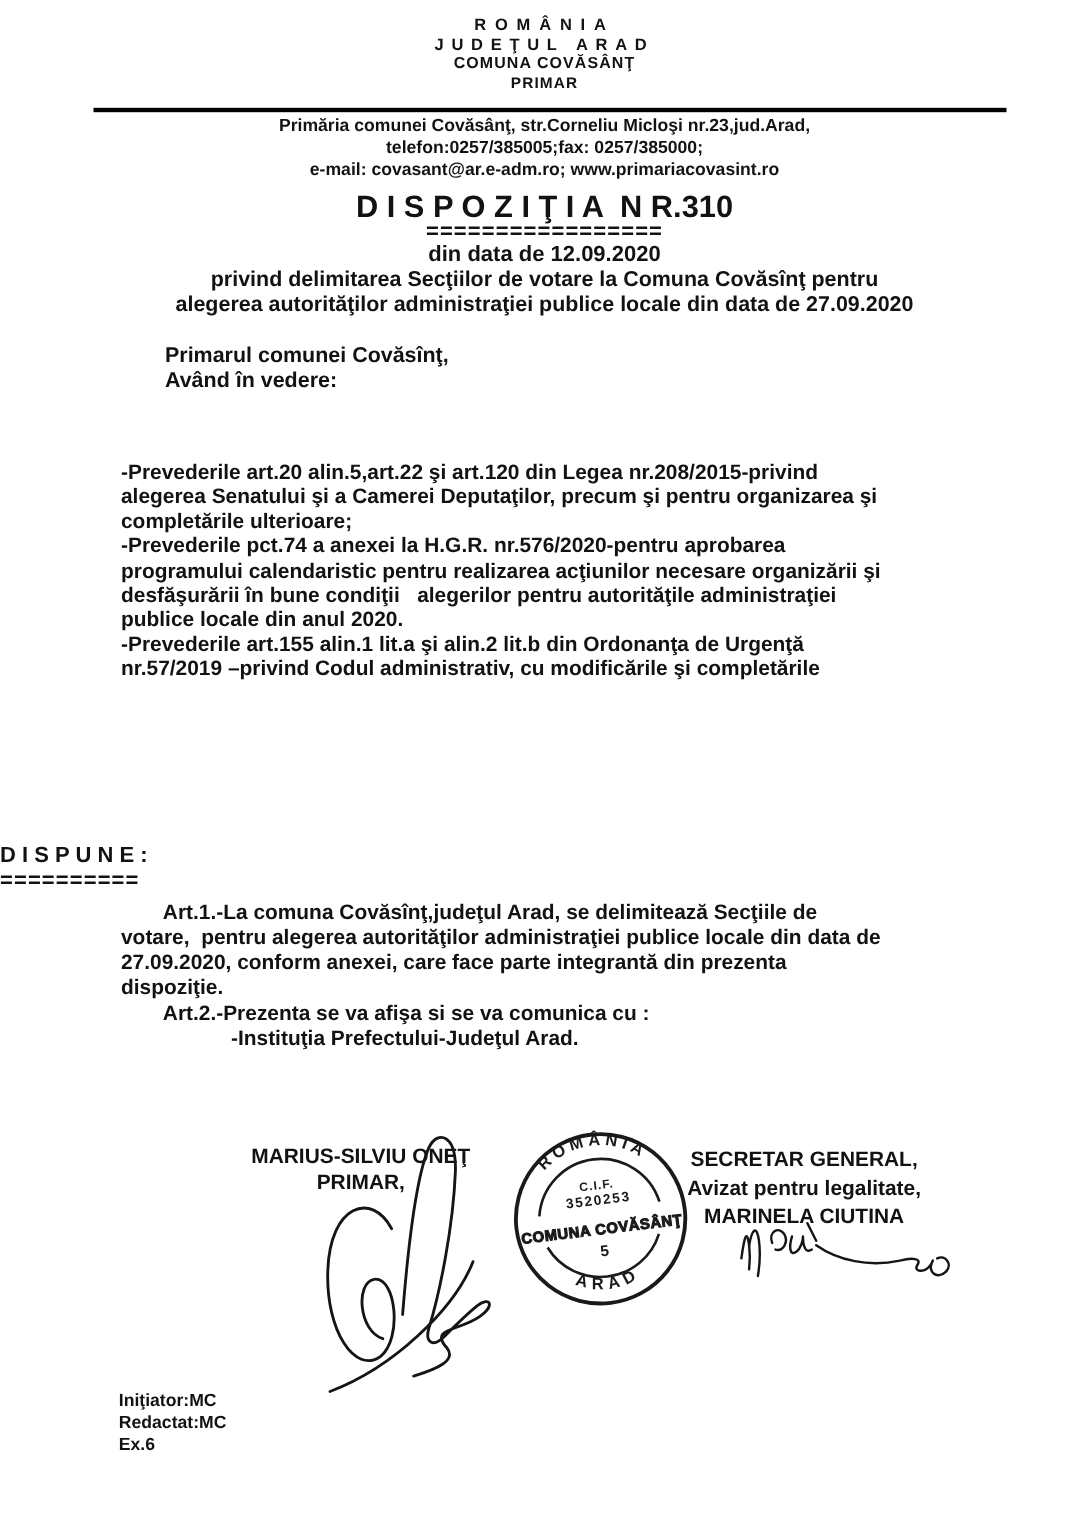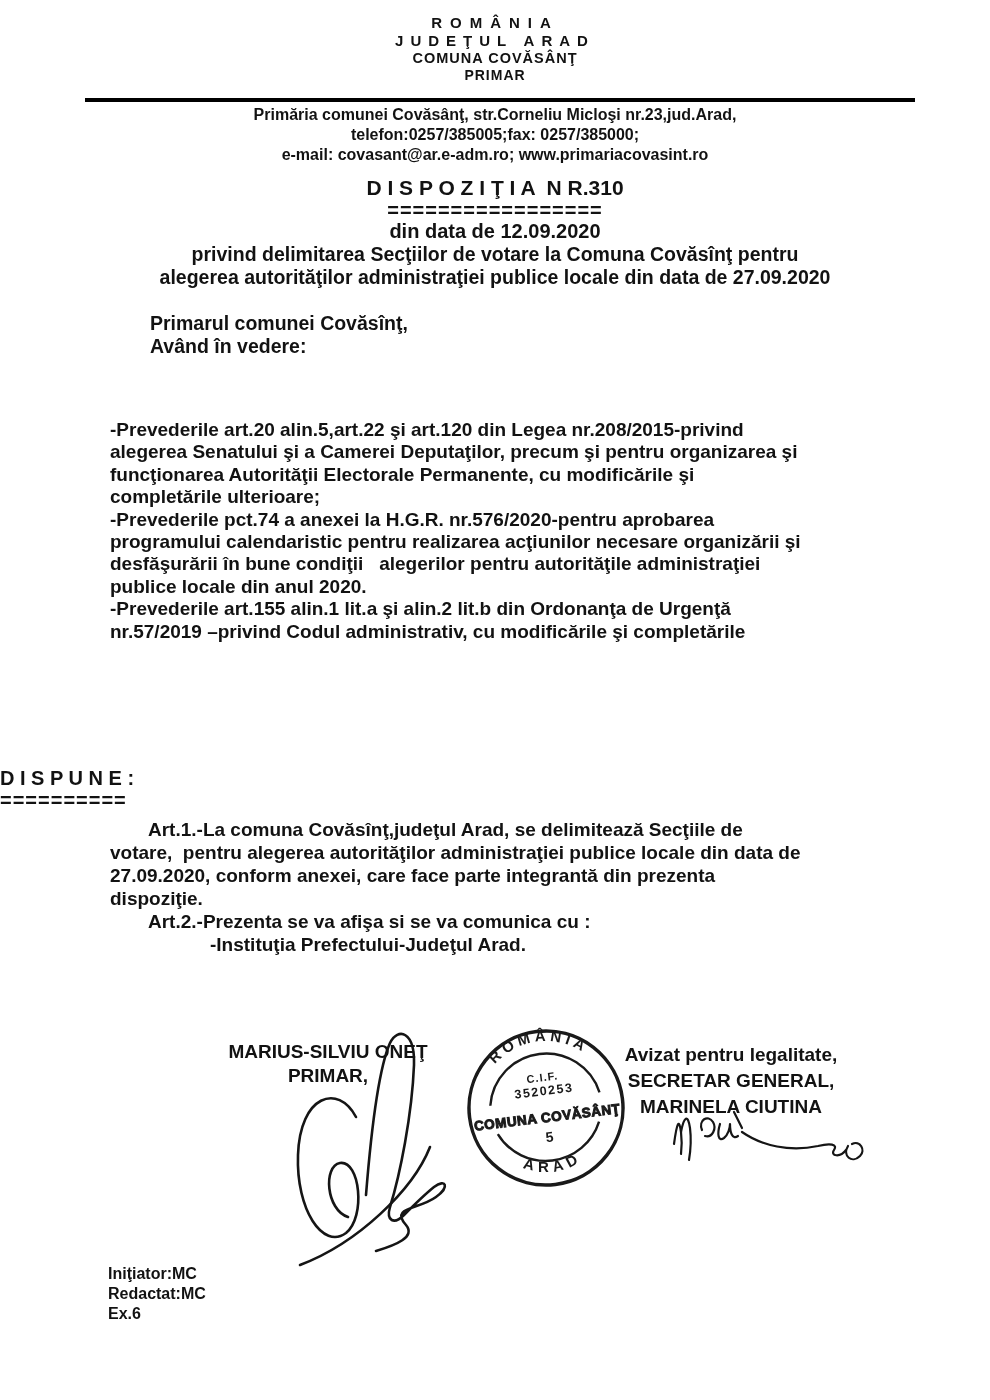--- a/index.html
+++ b/index.html
@@ -14,21 +14,21 @@
   .lh-country { font-size:15px; letter-spacing:8px; line-height:18px; }
   .lh-county  { font-size:15px; letter-spacing:7px; line-height:18px; }
   .lh-commune { font-size:14.5px; letter-spacing:1px; line-height:17px; }
   .lh-office  { font-size:14px; letter-spacing:1px; line-height:17px; }
 
   .top-rule { position:absolute; top:98px; left:85px; width:830px; height:4px; background:#000; }
 
   .contact { position:absolute; top:105px; left:0; width:100%; text-align:center; font-weight:bold; font-size:16px; line-height:20px; }
 
   .title-block { position:absolute; top:176px; left:0; width:100%; text-align:center; font-weight:bold; }
-  .title-main { font-size:21px; line-height:24px; }
+  .title-main { font-size:28px; line-height:24px; }
   .title-rule { font-size:20px; line-height:20px; letter-spacing:1px; }
   .title-date { font-size:20px; line-height:23px; }
   .title-sub  { font-size:19.5px; line-height:23px; }
 
   .preamble { position:absolute; top:312px; left:150px; font-size:19.5px; font-weight:bold; line-height:23px; }
 
   .body-block { position:absolute; left:110px; font-size:19px; font-weight:bold; line-height:22.4px; }
   .considerations { top:398px;margin-top:21px; }
   .legal-basis { top:684px; line-height:23px; }
   .indent-1 { text-indent:38px; }
@@ -79,21 +79,20 @@
   </div>
 
   <div class="preamble">
     <div class="line">Primarul comunei Covăsînţ,</div>
     <div class="line">Având în vedere:</div>
   </div>
 
   <div class="body-block considerations">
     <div class="line">-Prevederile art.20 alin.5,art.22 şi art.120 din Legea nr.208/2015-privind</div>
     <div class="line">alegerea Senatului şi a Camerei Deputaţilor, precum şi pentru organizarea şi</div>
-    <div class="line">funcţionarea Autorităţii Electorale Permanente, cu modificările şi</div>
     <div class="line">completările ulterioare;</div>
     <div class="line">-Prevederile pct.74 a anexei la H.G.R. nr.576/2020-pentru aprobarea</div>
     <div class="line">programului calendaristic pentru realizarea acţiunilor necesare organizării şi</div>
     <div class="line">desfăşurării în bune condiţii   alegerilor pentru autorităţile administraţiei</div>
     <div class="line">publice locale din anul 2020.</div>
     <div class="line">-Prevederile art.155 alin.1 lit.a şi alin.2 lit.b din Ordonanţa de Urgenţă</div>
     <div class="line">nr.57/2019 –privind Codul administrativ, cu modificările şi completările</div>
   </div>
 
 
@@ -110,22 +109,22 @@
     <div class="line indent-1">Art.2.-Prezenta se va afişa si se va comunica cu :</div>
     <div class="line indent-2">-Instituţia Prefectului-Judeţul Arad.</div>
   </div>
 
   <div class="sig-left">
     <div class="line">MARIUS-SILVIU ONEŢ</div>
     <div class="line">PRIMAR,</div>
   </div>
 
   <div class="sig-right">
+    <div class="line">SECRETAR GENERAL,</div>
     <div class="line">Avizat pentru legalitate,</div>
-    <div class="line">SECRETAR GENERAL,</div>
     <div class="line">MARINELA CIUTINA</div>
   </div>
 
   <svg class="stamp-svg" width="164" height="164" viewBox="0 0 164 164">
     <defs>
       <path id="arcTop" d="M 15 82 A 67 67 0 0 1 149 82"></path>
       <path id="arcBottom" d="M 18 82 A 64 64 0 0 0 146 82"></path>
     </defs>
     <circle cx="82" cy="82" r="77" fill="none" stroke="#1a1a1a" stroke-width="3.5"></circle>
     <path d="M 27 73 A 56 56 0 0 1 137 73" fill="none" stroke="#1a1a1a" stroke-width="2.4"></path>

